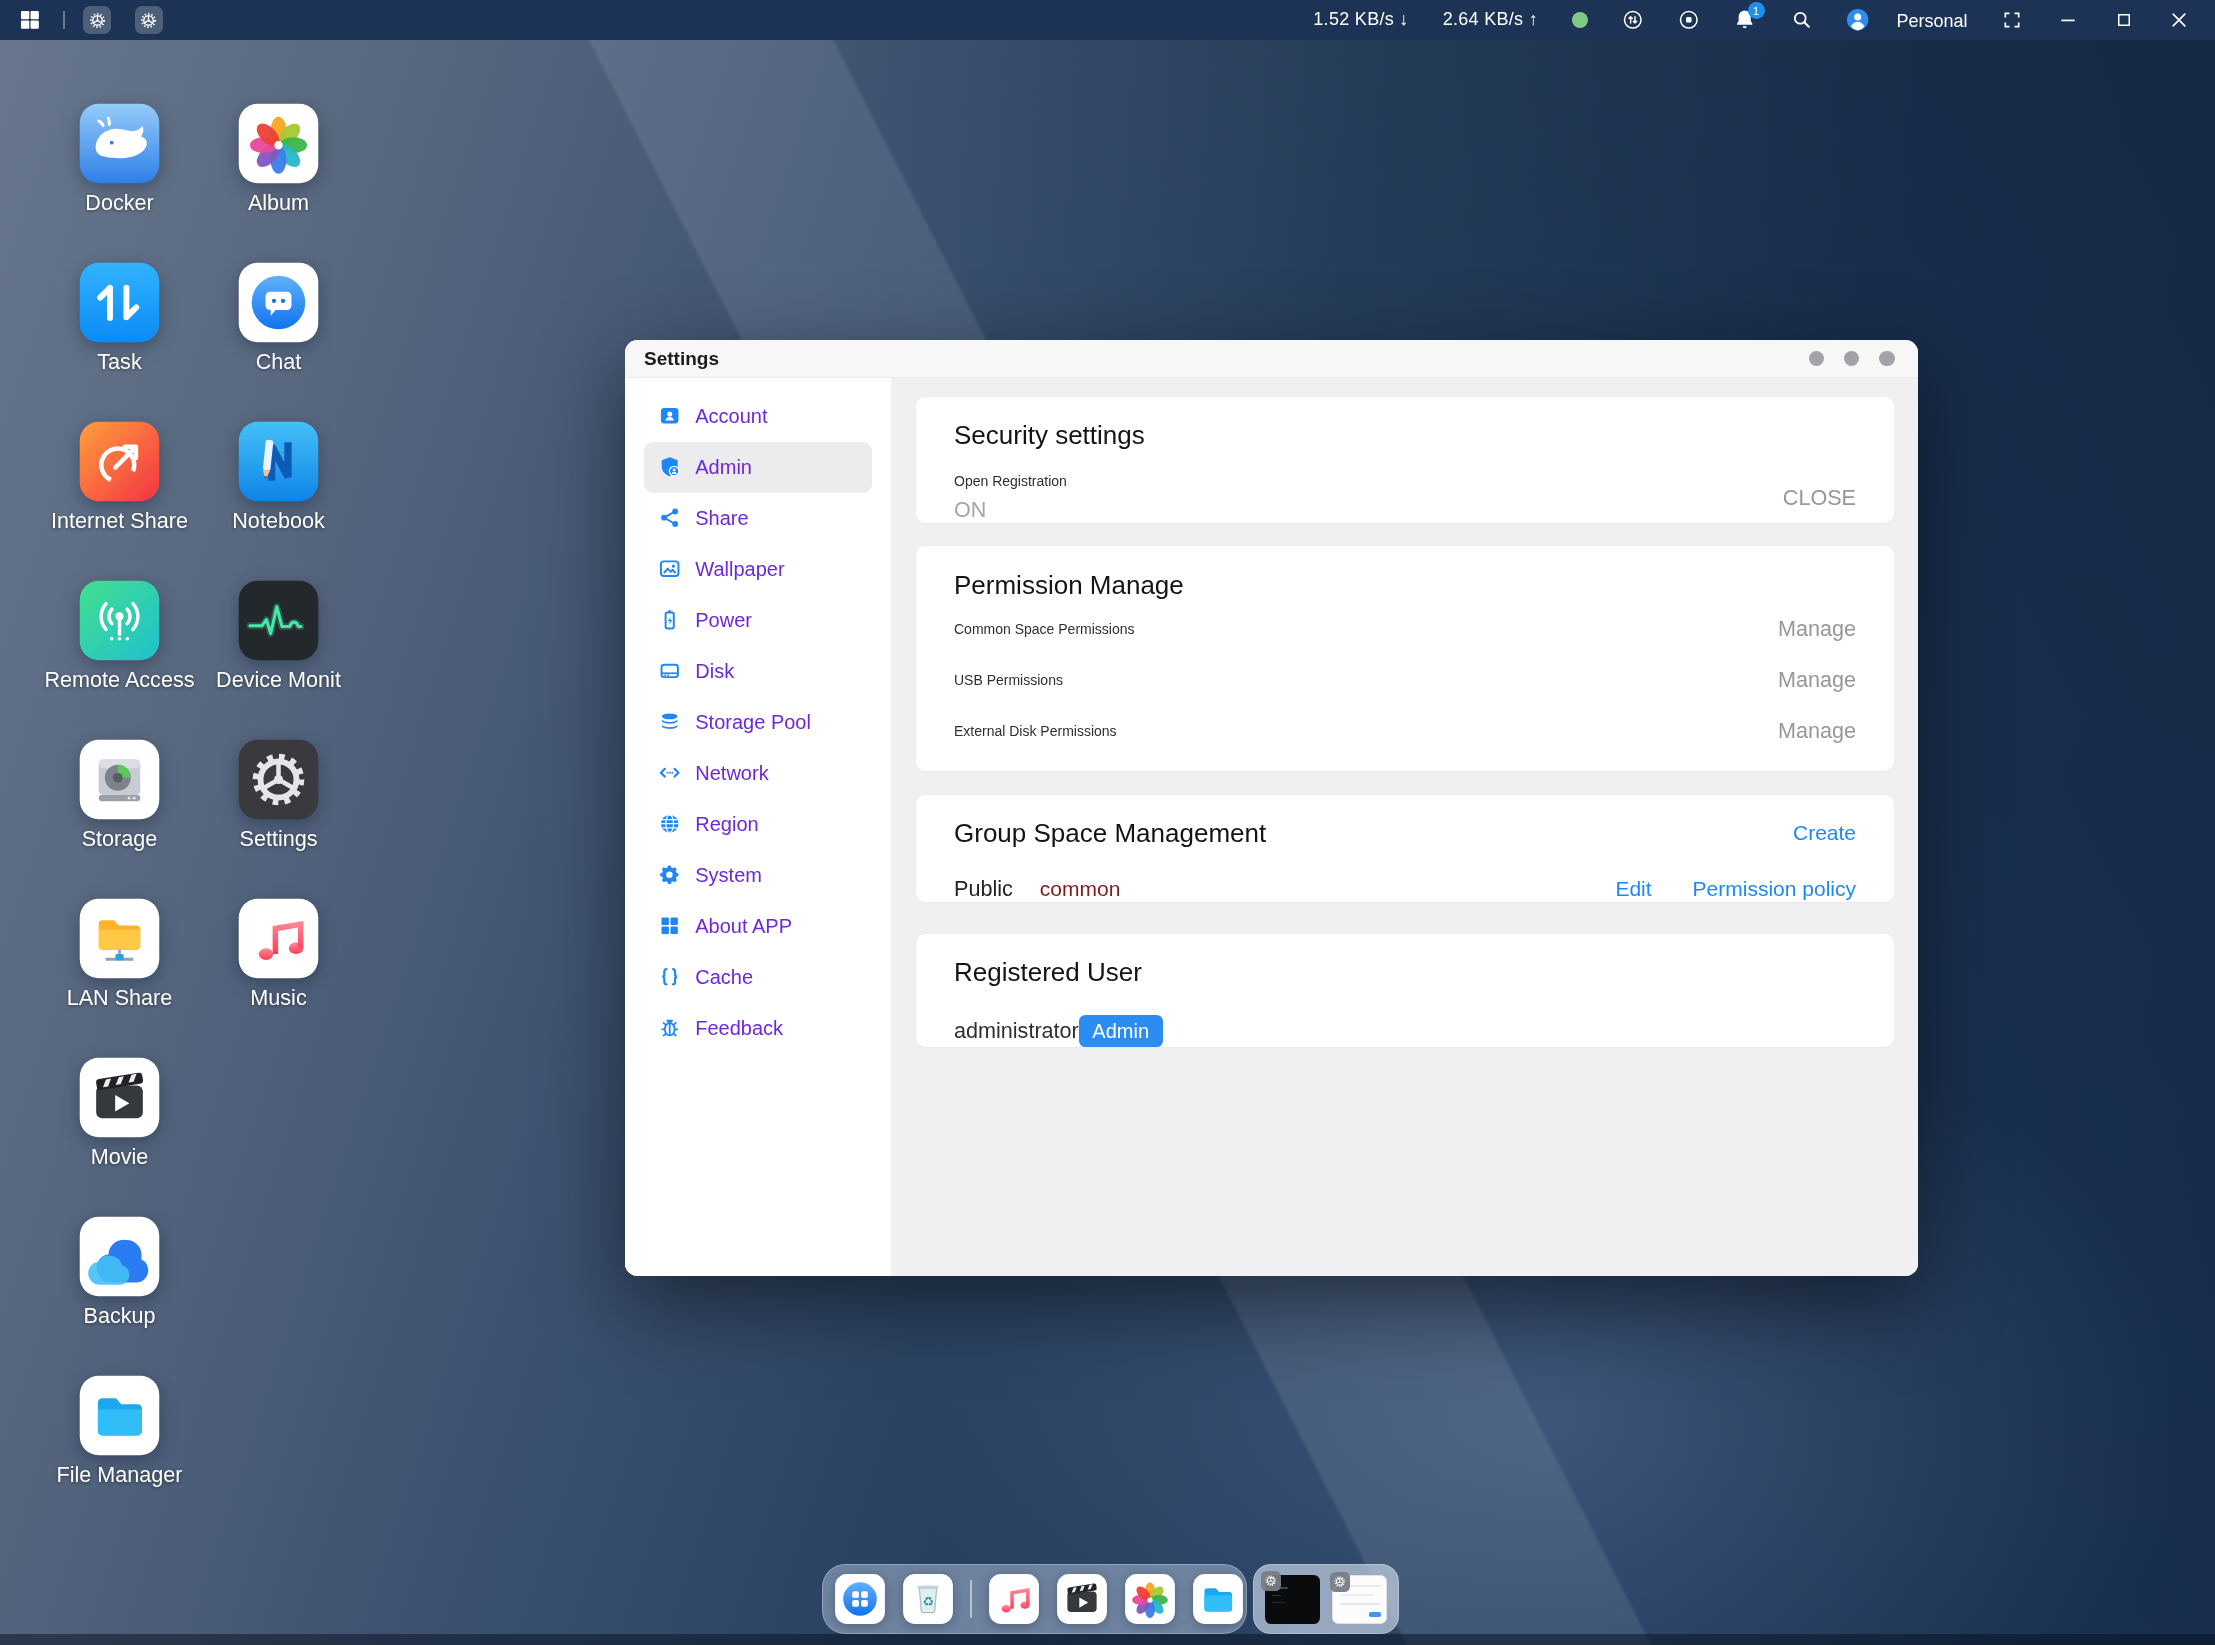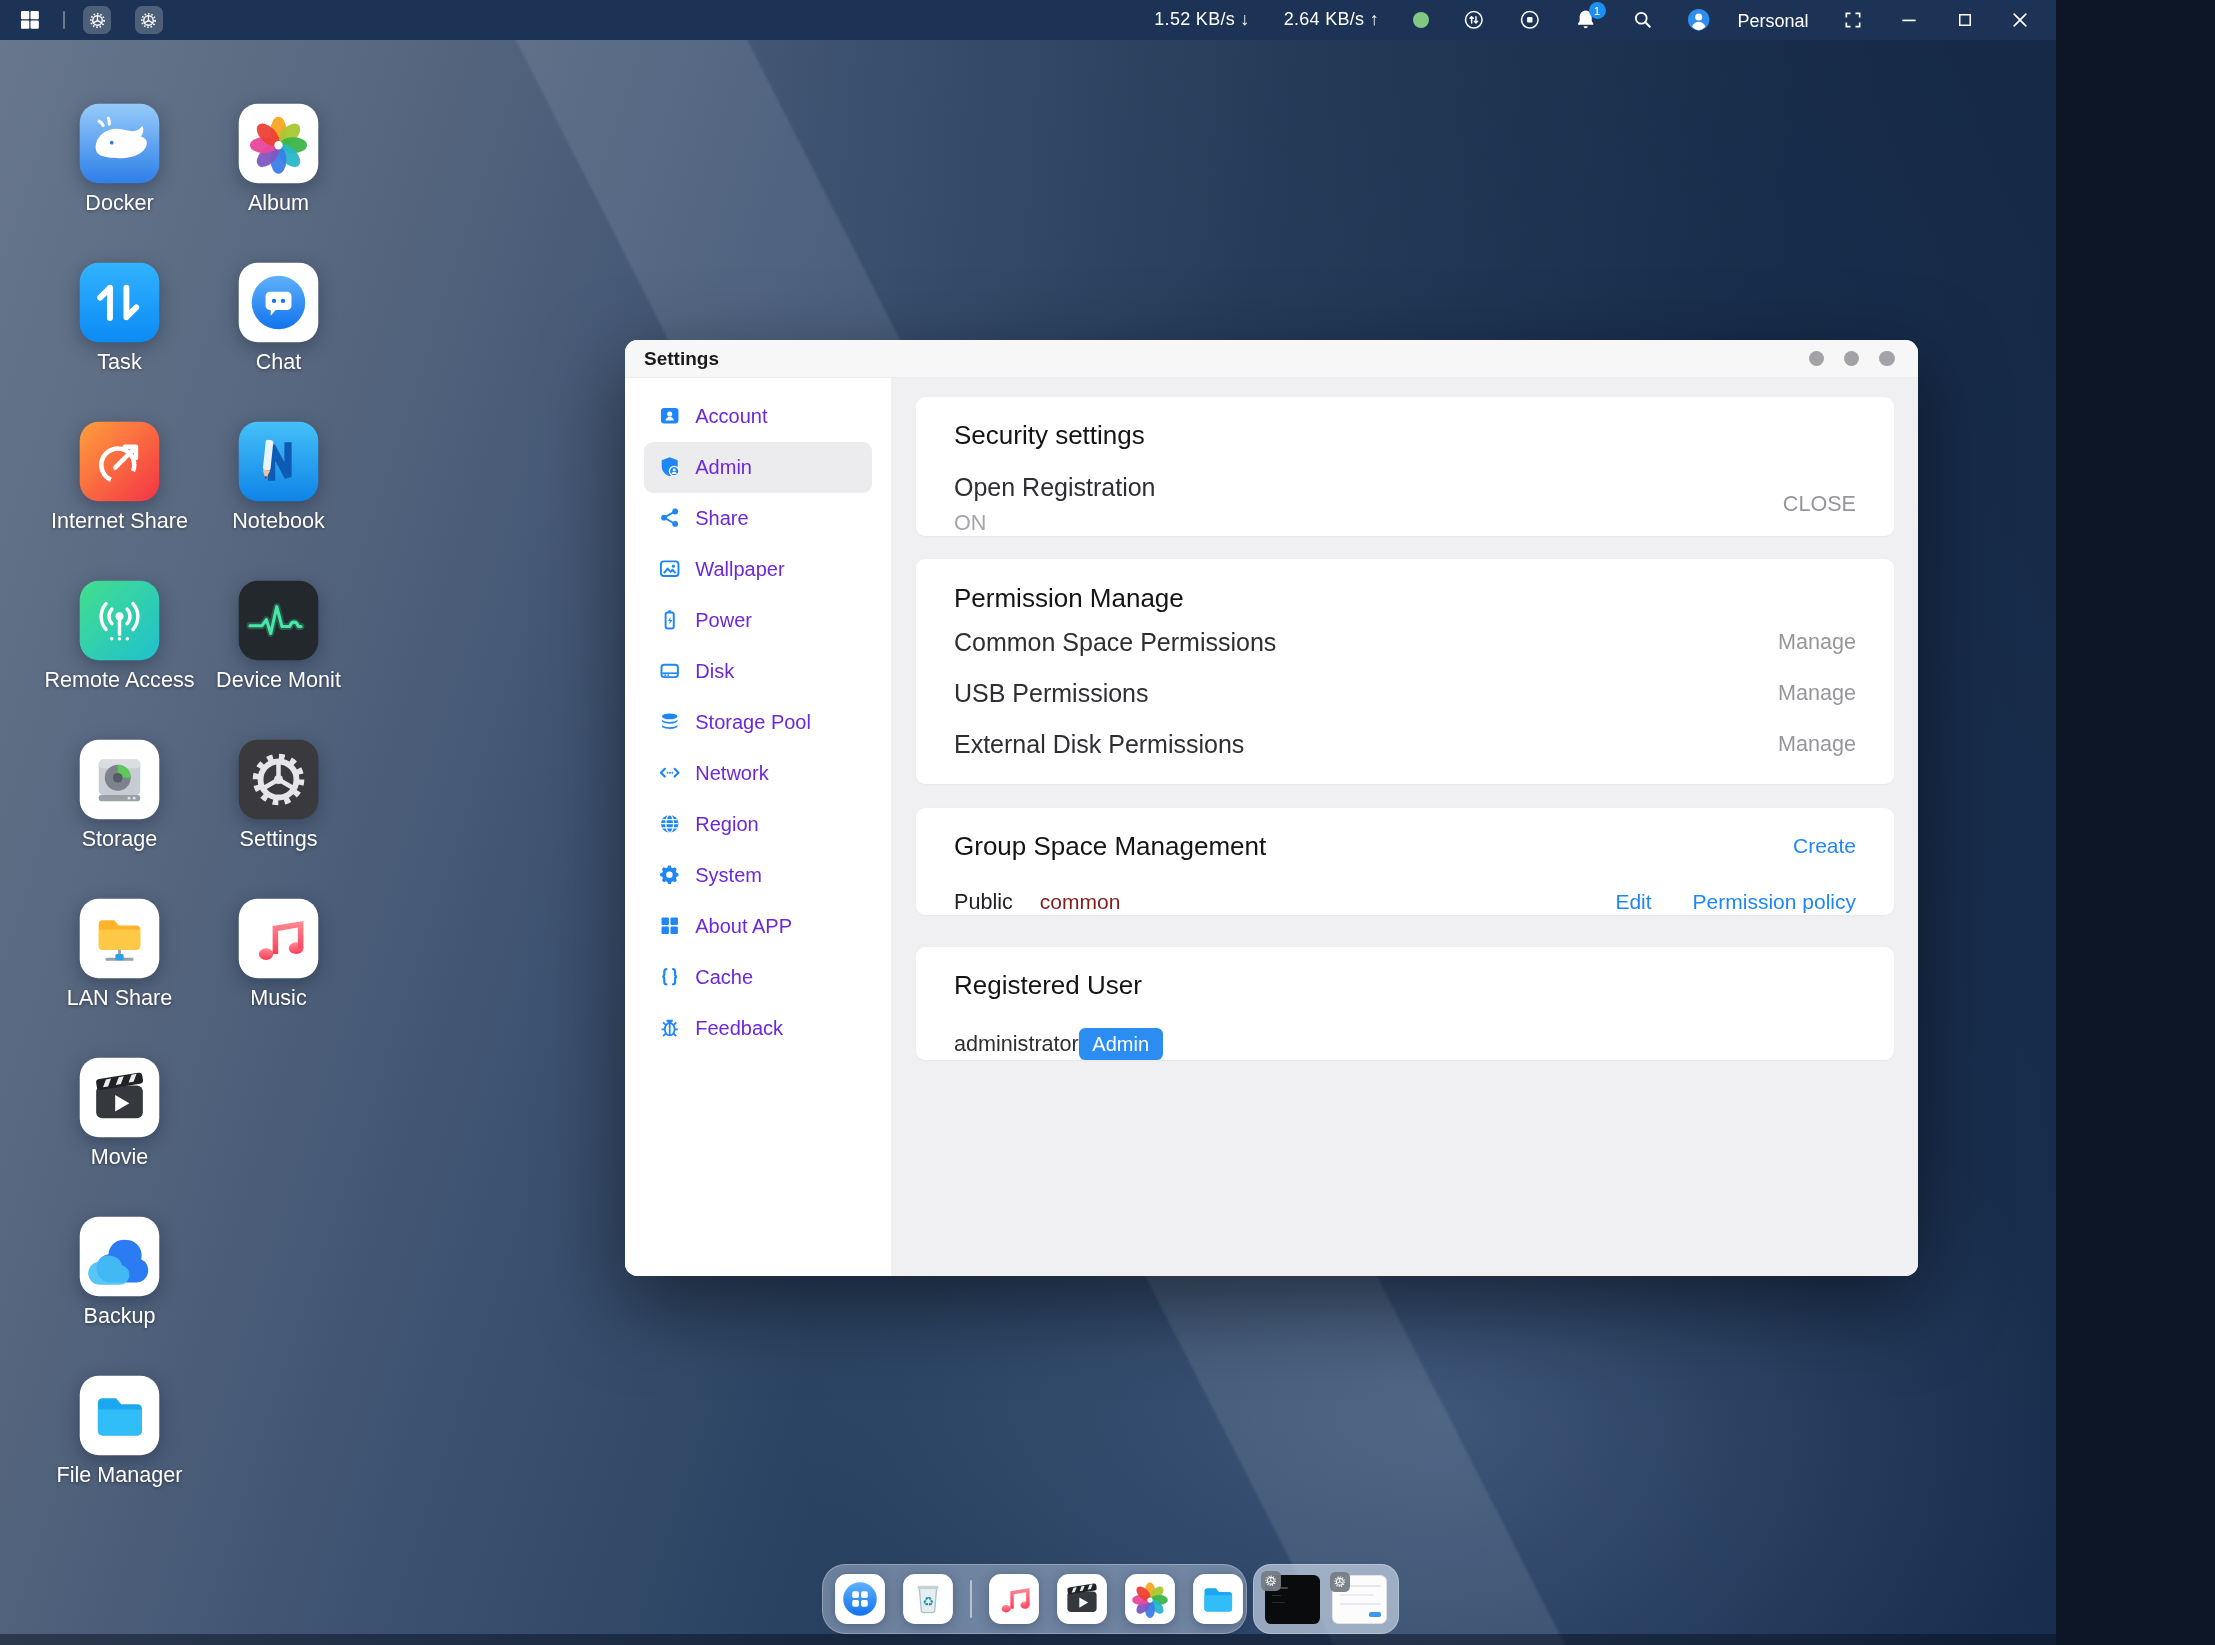--- a/index.html
+++ b/index.html
@@ -1,18 +1,18 @@
 <!DOCTYPE html>
 <html style="font-size:14.4px"><head>
 <meta charset="utf-8">
 <style>
   html,body{margin:0;padding:0;background:#0c1626;}
   *{box-sizing:border-box;}
   .screen{
-    position:relative;width:2056px;height:1645px;overflow:hidden;
+    position:relative;width:2215px;height:1645px;overflow:hidden;
     font-family:"Liberation Sans",sans-serif;
     background:
       linear-gradient(63deg, rgba(255,255,255,0) 46%, rgba(186,198,214,.14) 46.15%, rgba(186,198,214,.14) 54%, rgba(255,255,255,0) 54.15%),
       linear-gradient(242deg, rgba(9,22,42,.38) 0%, rgba(9,22,42,0) 46%),
       radial-gradient(1035px 684px at 70% 86%, rgba(112,136,170,.40), rgba(112,136,170,0) 62%),
       linear-gradient(108deg,#68778d 0%,#57677f 16%,#3d5271 34%,#284160 52%,#1d3557 72%,#1b3254 100%);
   }
   svg{display:block}
   
   .topbar{position:absolute;left:0;top:0;width:100%;height:40px;background:#1d3355;
@@ -50,21 +50,21 @@
   .win-body{flex:1;display:flex;min-height:0;}
   .sidebar{width:266px;flex:0 0 266px;background:#fff;padding:12.6px 19px 0;}
   .side-item{height:51px;display:flex;align-items:center;padding-left:13.5px;border-radius:9px;cursor:pointer;}
   .side-item.selected{background:#ececef;}
   .side-ic{width:23.4px;height:23.4px;margin-right:14.4px;flex:0 0 23.4px;}
   .side-lb{font-size:20px;color:#6d28d9;}
   .content{flex:1;background:#f0f0f2;padding:19px 24px 0 25px;overflow:hidden;}
   .card{background:#fff;border-radius:9px;padding:23.4px 38px 0;margin-bottom:23.4px;box-shadow:0 0.9px 1.8px rgba(0,0,0,.04);}
   .card-title{font-size:26px;color:#141416;}
   .card-head{display:flex;align-items:center;justify-content:space-between;}
-  .row-label{font-size:25px;color:#2f2f33;}
+  .row-label{font-size:14px;color:#2f2f33;}
   .row-sub{font-size:21.6px;color:#a5a5aa;margin-top:8px;}
   .row-action{font-size:21.6px;color:#96969b;background:none;border:none;padding:0;cursor:pointer;font-family:inherit;}
   .link{color:#1f87f5;font-size:21px;background:none;border:none;padding:0;cursor:pointer;font-family:inherit;}
   .sec-title{margin-bottom:21.6px;}
   .sec-row1{display:flex;justify-content:space-between;align-items:center;margin-bottom:20px;}
   .sec-row2{height:54px;display:flex;justify-content:space-between;align-items:center;margin-bottom:16px;}
   .perm-title{margin-bottom:3px;}
   .perm-row{height:51px;display:flex;justify-content:space-between;align-items:center;}
   .perm-pad{height:14.4px;}
   .grp-row{display:flex;align-items:center;margin:27px 0 32px;}

